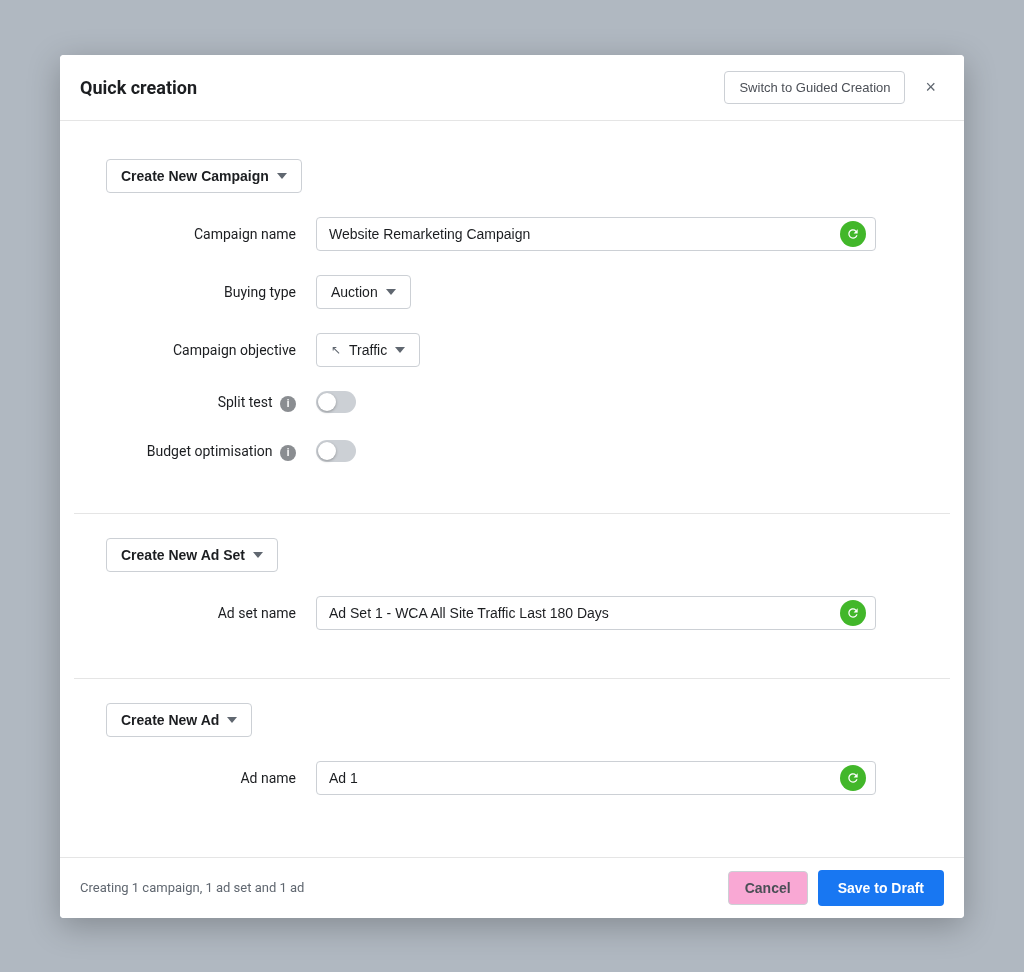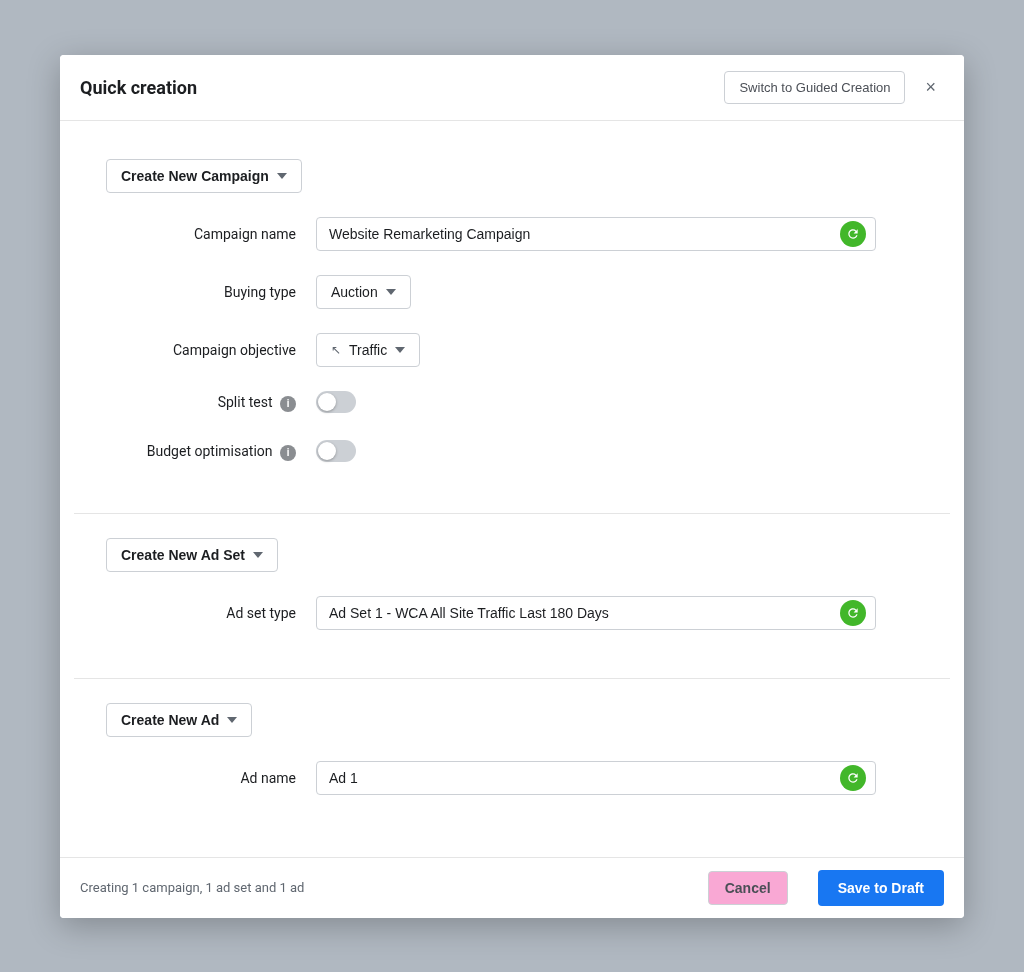--- a/index.html
+++ b/index.html
@@ -246,21 +246,20 @@
     }
     .save-draft-btn {
       background: #1877f2;
       color: #fff;
       border: none;
       padding: 10px 20px;
       border-radius: 4px;
       font-size: 14px;
       font-weight: 600;
       cursor: pointer;
-      margin-left: 20px;
     }
   </style>
 </head>
 <body>
 
 <div class="modal-overlay">
   <div class="modal">
 
     <div class="modal-header">
       <span class="modal-title">Quick creation</span>
@@ -346,21 +345,21 @@
       <hr class="section-divider">
 
       <div class="section">
         <button class="section-header-btn">
           <span>Create New Ad Set</span>
           <span class="chevron-down"></span>
         </button>
 
         
         <div class="form-row">
-          <label class="form-label">Ad set type</label>
+          <label class="form-label">Ad set name</label>
           <div class="form-control-wrapper">
             <input type="text" class="text-input" value="Ad Set 1 - WCA All Site Traffic Last 180 Days" style="">
             <div class="refresh-icon">
               <svg viewBox="0 0 24 24">
                   <path d="M17.65 6.35A7.958 7.958 0 0012 4c-4.42 0-7.99 3.58-7.99 8s3.57 8 7.99 8c3.73 0 6.84-2.55 7.73-6h-2.08A5.99 5.99 0 0112 18c-3.31 0-6-2.69-6-6s2.69-6 6-6c1.66 0 3.14.69 4.22 1.78L13 11h7V4l-2.35 2.35z"></path>
                 </svg>
             </div>
           </div>
         </div>
       </div>

